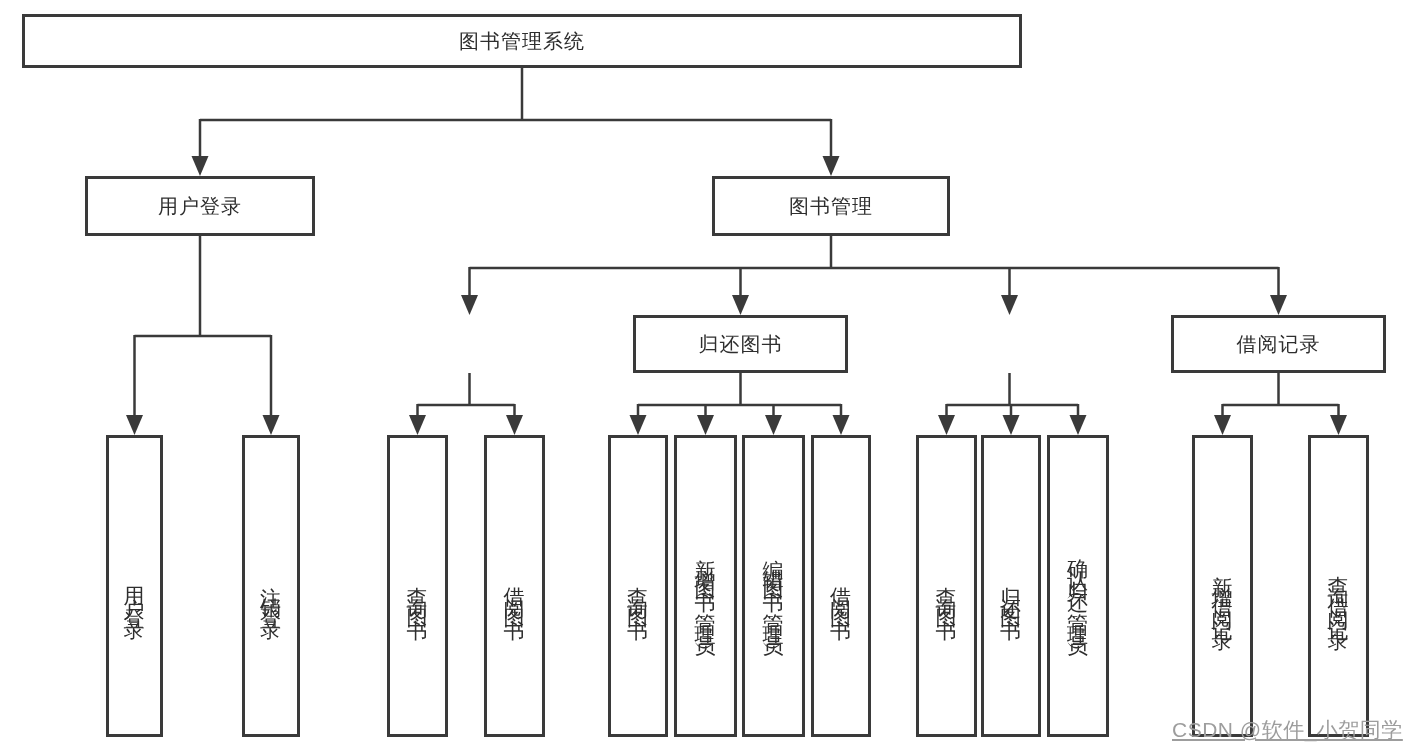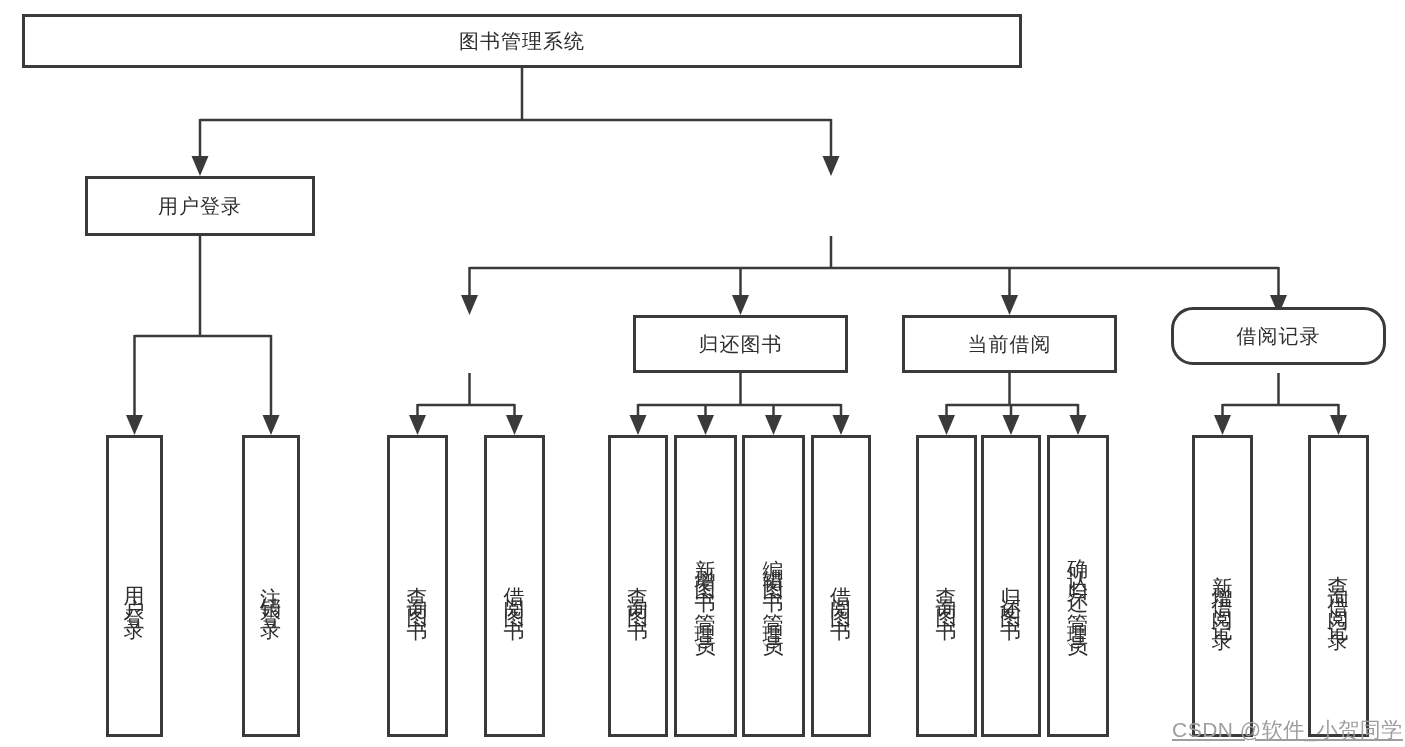--- a/index.html
+++ b/index.html
@@ -125,24 +125,24 @@
       <path d="M1002.5,415 L1019.5,415 L1011,435 Z"></path>
       <path d="M1069.5,415 L1086.5,415 L1078,435 Z"></path>
       <path d="M1214,415 L1231,415 L1222.5,435 Z"></path>
       <path d="M1330,415 L1347,415 L1338.5,435 Z"></path>
     </g>
   </svg>
 
   <div class="node hbox" style="left:22px; top:14px; width:1000px; height:54px;">图书管理系统</div>
 
   <div class="node hbox" style="left:85px; top:176px; width:230px; height:60px;">用户登录</div>
+  <div class="node hbox" style="left:712px; top:176px; width:238px; height:60px;">图书管理</div>
 
   <div class="node hbox" style="left:633px; top:315px; width:215px; height:58px;">归还图书</div>
-  <div class="node hbox" style="left:902px; top:315px; width:215px; height:58px;">当前借阅</div>
-  <div class="node hbox" style="left:1171px; top:307px; width:215px; height:58px;border-radius:22px;">借阅记录</div>
+  <div class="node hbox" style="left:1171px; top:315px; width:215px; height:58px;">借阅记录</div>
 
   <div class="node vbox" style="left:106px; top:435px; width:57px; height:302px;">用户登录</div>
   <div class="node vbox" style="left:242px; top:435px; width:58px; height:302px;">注销登录</div>
 
   <div class="node vbox" style="left:387px; top:435px; width:61px; height:302px;">查询图书</div>
   <div class="node vbox" style="left:484px; top:435px; width:61px; height:302px;">借阅图书</div>
 
   <div class="node vbox" style="left:608px; top:435px; width:60px; height:302px;">查询图书</div>
   <div class="node vbox" style="left:674px; top:435px; width:63px; height:302px;">新增图书（管理员）</div>
   <div class="node vbox" style="left:742px; top:435px; width:63px; height:302px;">编辑图书（管理员）</div>

